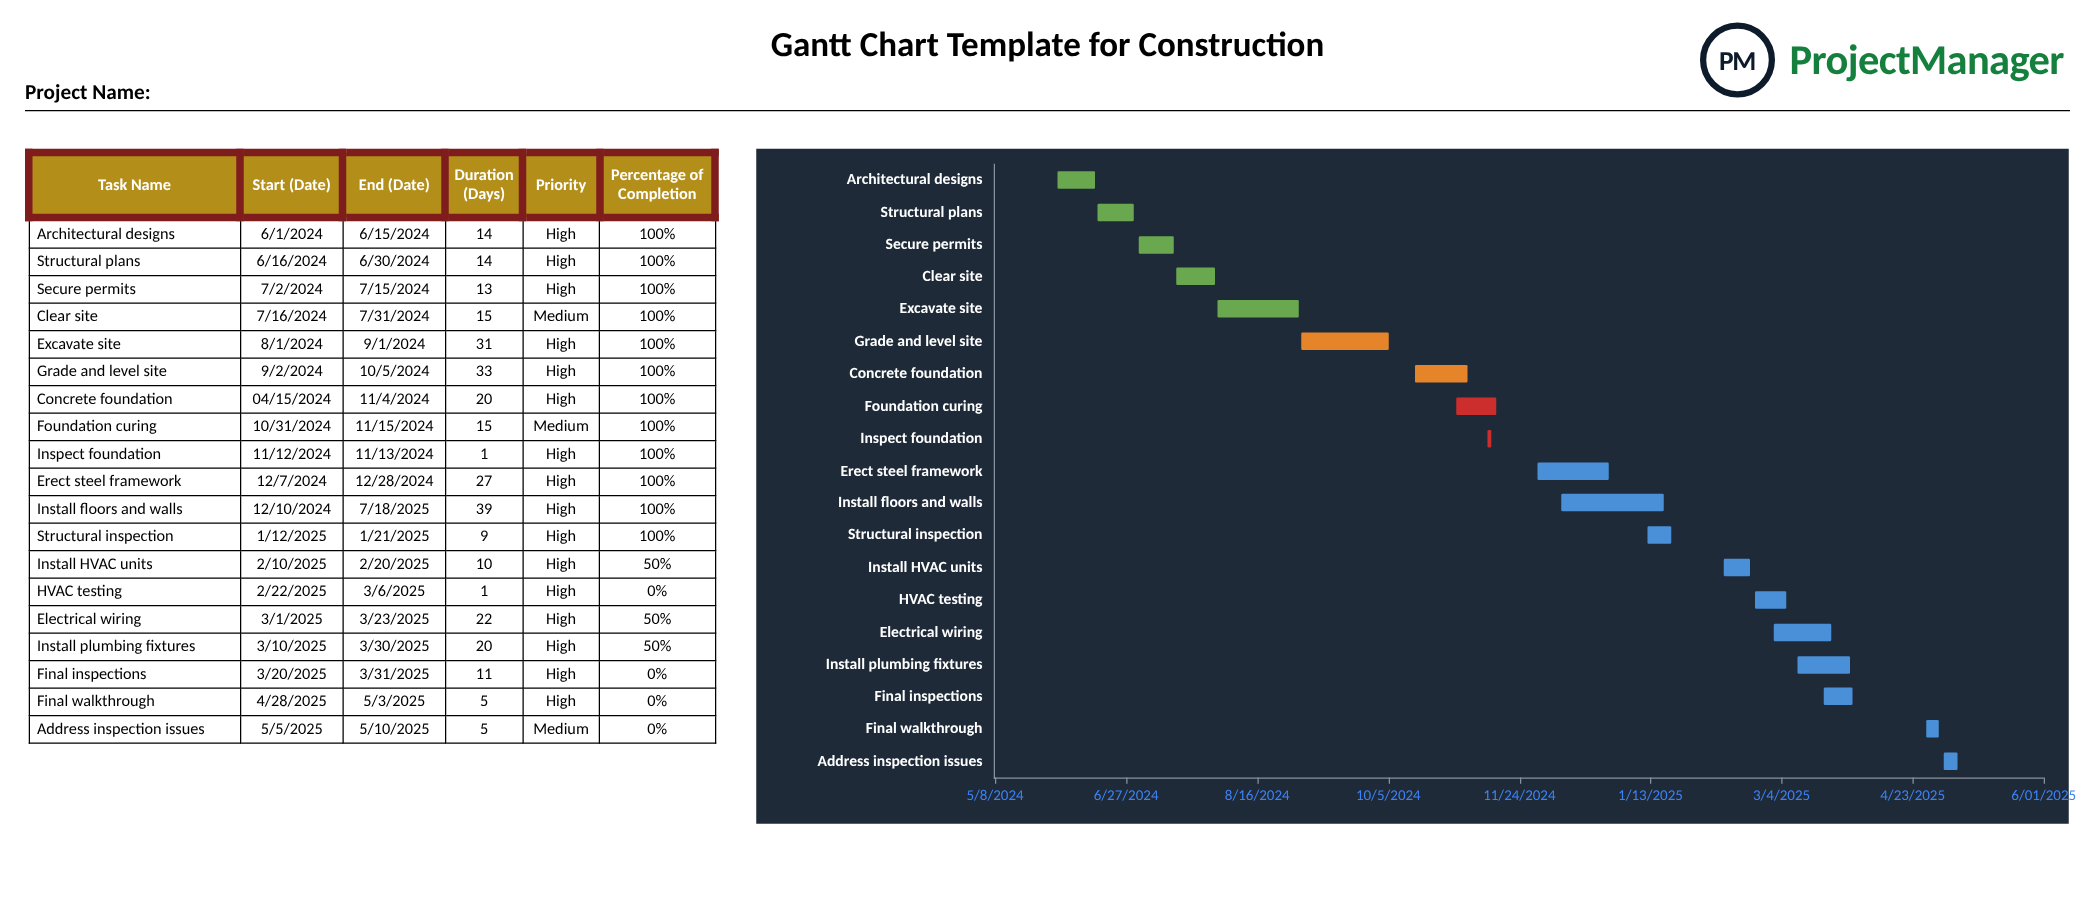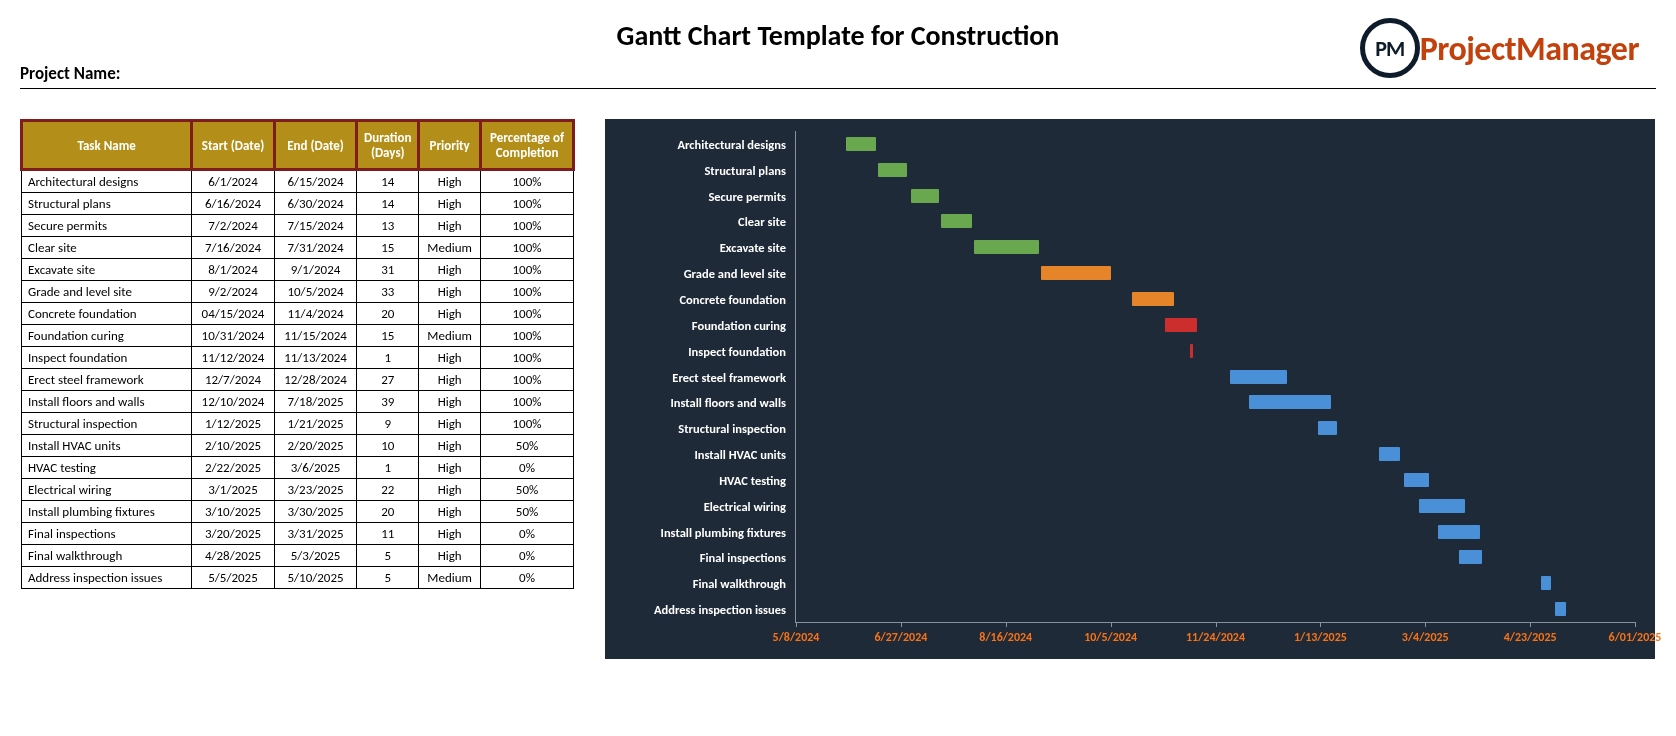--- a/index.html
+++ b/index.html
@@ -19,42 +19,43 @@
     margin-bottom: 6px;
   }
   .page-title {
     font-size: 28px;
     font-weight: 700;
     color: #000;
     text-align: center;
   }
   .logo {
     position: absolute;
-    right: 17px;
+    right: 5px;
     top: 0;
     display: flex;
     align-items: center;
+    gap: 12px;
   }
   .logo-icon {
     width: 60px;
     height: 60px;
     border: 5px solid #0d1b2a;
     border-radius: 50%;
     display: flex;
     align-items: center;
     justify-content: center;
     font-weight: 800;
     font-size: 22px;
     color: #0d1b2a;
     letter-spacing: -1px;
   }
   .logo-text {
     font-size: 34px;
     font-weight: 700;
-    color: #c2410c;
+    color: #15803d;
     letter-spacing: -0.5px;
   }
   .subheader {
     font-size: 17px;
     font-weight: 700;
     margin-top: 10px;
     margin-bottom: 4px;
   }
   .hr {
     border: none;
@@ -70,21 +71,21 @@
   .task-table {
     border-collapse: collapse;
     width: 555px;
     font-size: 13px;
   }
   .task-table th {
     background: #b38f1a;
     color: #fff;
     font-weight: 700;
     font-size: 13px;
-    border: 3px solid #7f1d1d;
+    border: 6px solid #7f1d1d;
     padding: 8px 0;
     text-align: center;
     height: 48px;
     vertical-align: middle;
   }
   .task-table th:first-child { width: 165px; }
   .task-table th:nth-child(2),
   .task-table th:nth-child(3) { width: 80px; }
   .task-table th:nth-child(4) { width: 60px; }
   .task-table th:nth-child(5) { width: 60px; margin-left: 24px; }
@@ -131,23 +132,23 @@
     position: absolute;
     height: 14px;
     border-radius: 1px;
     transform: translateY(-50%);
   }
   .gantt-tick-label {
     position: absolute;
     top: 100%;
     margin-top: 8px;
     transform: translateX(-50%);
-    color: #f97316;
+    color: #3b82f6;
     font-size: 12px;
-    font-weight: 700;
+    font-weight: 400;
     white-space: nowrap;
   }
   .gantt-tick {
     position: absolute;
     top: 100%;
     width: 1px;
     height: 5px;
     background: #89919c;
   }
 </style>

